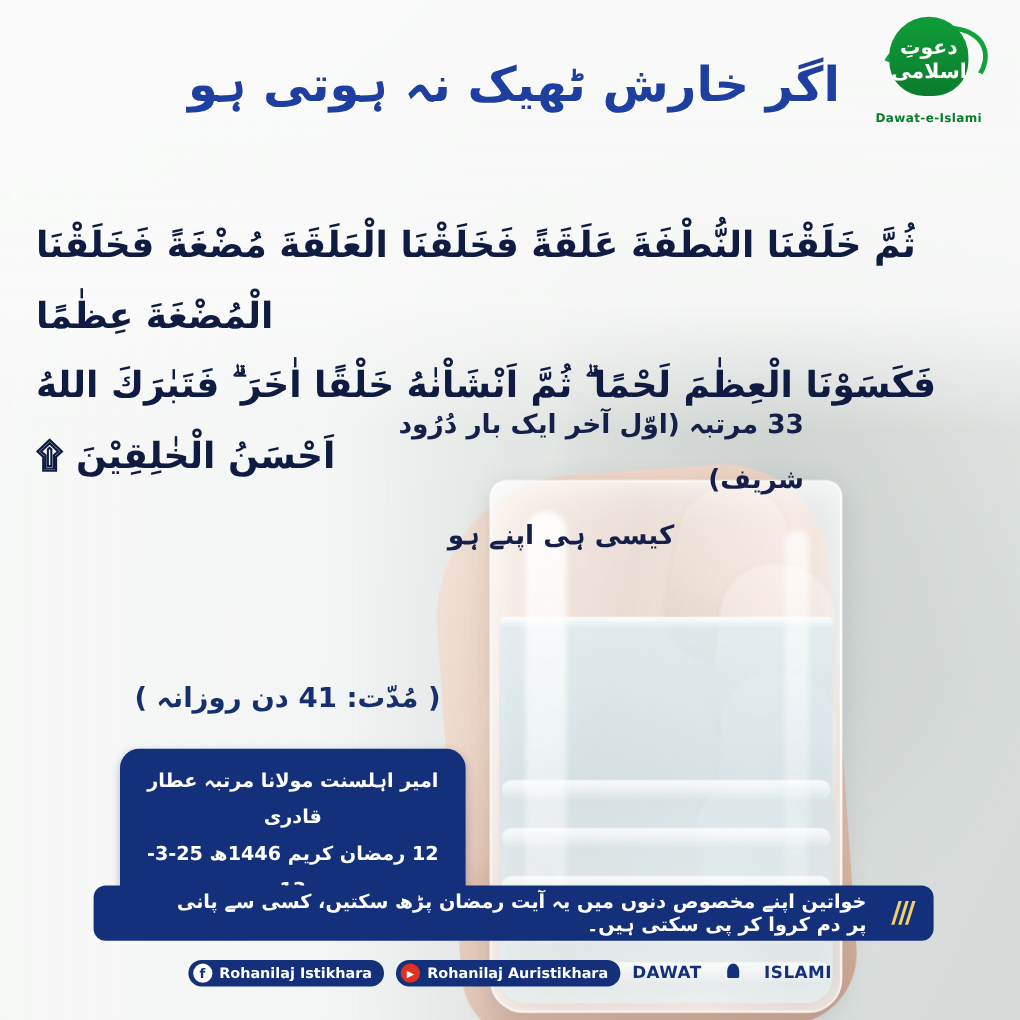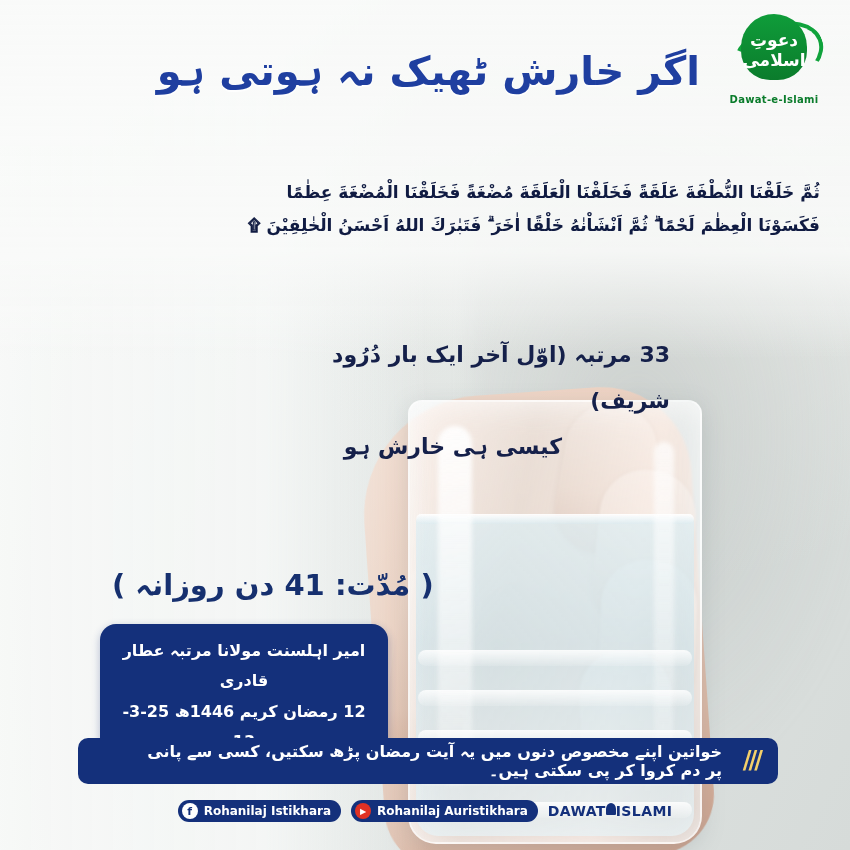--- a/index.html
+++ b/index.html
@@ -202,23 +202,23 @@
     color: #13266e;
     font-size: 22px;
     font-weight: bold;
   }
 
   .ayah {
     position: absolute;
     left: 30px; top: 176px;
     width: 790px;
     direction: rtl;
-    text-align: right;
+    text-align: left;
     color: #101b42;
-    font-size: 17px;
+    font-size: 30px;
     font-weight: bold;
     line-height: 1.95;
     letter-spacing: 0.5px;
   }
 
   .instructions {
     position: absolute;
     right: 40px; top: 332px;
     width: 560px;
     direction: rtl;
@@ -232,21 +232,21 @@
   .instructions .l1 { padding-right: 140px; }
   .instructions .l2 { padding-right: 192px; }
   .instructions .l3 { padding-right: 248px; }
   .instructions .l4 { padding-right: 196px; }
 
   .duration {
     position: absolute;
     left: 112px; top: 568px;
     direction: rtl;
     color: #16306f;
-    font-size: 29px;
+    font-size: 23px;
     font-weight: bold;
   }
 
   .attribution {
     position: absolute;
     left: 100px; top: 624px;
     width: 260px;
     padding: 12px 14px;
     background: #14307b;
     border-radius: 16px;
@@ -312,21 +312,21 @@
     display: flex;
     align-items: center;
     justify-content: center;
     font-size: 11px;
     font-weight: bold;
   }
   .badge-circle.fb { background: #ffffff; color: #14307b; }
   .badge-circle.yt { background: #e03124; color: #ffffff; font-size: 8px; }
   .brand {
     display: flex;
-    gap: 0;
+    gap: 21px;
     color: #14307b;
     font-size: 14px;
     font-weight: bold;
     letter-spacing: 0.4px;
   }
   .brand .dome {
     width: 10px; height: 12px;
     background: #14307b;
     border-radius: 50% 50% 10% 10%;
   }
@@ -377,21 +377,21 @@
     <div class="headline">اگر خارش ٹھیک نہ ہوتی ہو</div>
 
 
     <div class="ayah">
       <div>ثُمَّ خَلَقْنَا النُّطْفَةَ عَلَقَةً فَخَلَقْنَا الْعَلَقَةَ مُضْغَةً فَخَلَقْنَا الْمُضْغَةَ عِظٰمًا</div>
       <div>فَكَسَوْنَا الْعِظٰمَ لَحْمًا ۗ ثُمَّ اَنْشَاْنٰهُ خَلْقًا اٰخَرَ ۗ فَتَبٰرَكَ اللهُ اَحْسَنُ الْخٰلِقِیْنَ ۩</div>
     </div>
 
     <div class="instructions">
       <span class="line l1">33 مرتبہ (اوّل آخر ایک بار دُرُود شریف)</span>
-      <span class="line l3">کیسی ہی خارش ہو</span>
+      <span class="line l3">کیسی ہی اپنے ہو</span>
     </div>
 
     <div class="duration">( مُدّت: 41 دن روزانہ )</div>
 
     <div class="attribution">
       <div>امیر اہلسنت مولانا مرتبہ عطار قادری</div>
       <div>12 رمضان کریم 1446ھ 25-3-13</div>
     </div>
 
     <div class="footnote">

